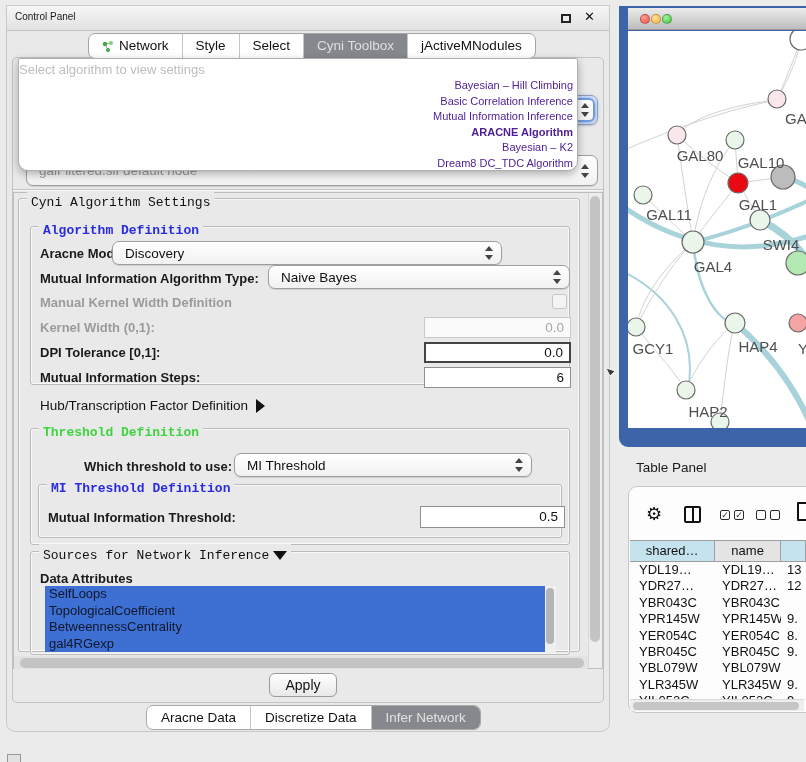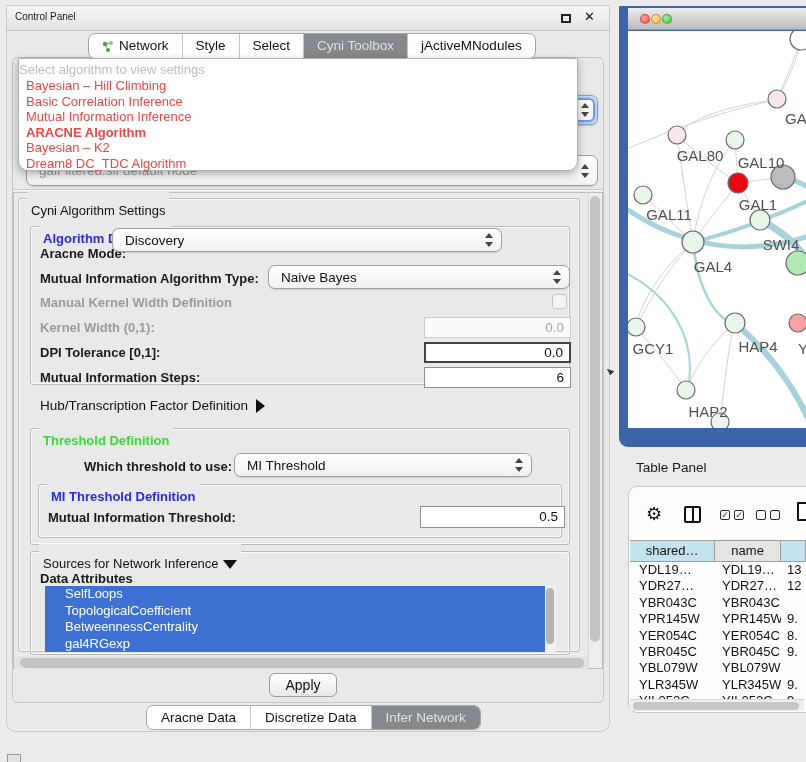--- a/index.html
+++ b/index.html
@@ -28,21 +28,21 @@
   .content-panel { left:12px; top:57px; width:592px; height:646px; border:1px solid #c3c3c3;
     border-radius:5px; background:#e9e9e9; }
 
   
   .popup { left:18px; top:58px; width:560px; height:113px; background:#fff;
     border:1px solid #b0b0b0; border-radius:2px 2px 10px 10px;
     box-shadow:0 3px 8px rgba(0,0,0,.3); z-index:60; }
   .popup-placeholder { position:absolute; left:0; right:0; top:3px; 
     color:#bdbdbd; font-size:13px; }
   .popup-items { position:absolute; left:7px; top:19px; right:4px; }
-  .popup-item { font-size:13px; color:#ef4444; height:15.6px; line-height:15.6px; white-space:nowrap; }
+  .popup-item { font-size:11px; color:#4c1d95; height:15.6px; line-height:15.6px; white-space:nowrap;text-align:right; }
   .popup-item.selected { font-weight:bold; }
 
   
   .combo { background:linear-gradient(#ffffff,#f1f1f1); border:1px solid #9e9e9e; border-radius:7px;
     box-shadow:0 1px 1px rgba(0,0,0,.12); font-size:13.5px; color:#111; }
   .combo .combo-value { position:absolute; left:12px; top:0; bottom:0; display:flex; align-items:center; white-space:nowrap; }
   .spinner { position:absolute; right:6px; top:50%; transform:translateY(-50%); width:12px; height:14px; }
   .spinner:before, .spinner:after { content:""; position:absolute; left:2px; border-left:4px solid transparent; border-right:4px solid transparent; }
   .spinner:before { top:0; border-bottom:5px solid #444; }
   .spinner:after { bottom:0; border-top:5px solid #444; }
@@ -55,22 +55,22 @@
 
   
   .scrollpane { left:13px; top:192px; width:590px; height:477px; border:1px solid #bdbdbd; background:#e9e9e9; }
   .v-scrollbar-track { left:588px; top:193px; width:14px; height:475px; background:#ededed; border-left:1px solid #d8d8d8; }
   .v-thumb { left:590px; top:196px; width:10px; height:446px; background:#c4c4c4; border-radius:6px; }
   .h-scroll-track { left:14px; top:656px; width:574px; height:13px; background:#e3e3e3; }
   .h-thumb { left:20px; top:658px; width:564px; height:10px; background:#c4c4c4; border-radius:5px; }
 
   .fieldset { position:absolute; border:1px solid #bbbbbb; border-radius:3px;
     box-shadow:inset 0 0 0 1px #f8f8f8; }
-  .legend { position:absolute; top:-8px; left:8px; background:#e9e9e9; padding:12px 4px;
-    font-size:13px; color:#111; white-space:nowrap; }
+  .legend { position:absolute; top:-8px; left:8px; background:#e9e9e9; padding:4px 4px;
+    font-size:13px; color:#111; white-space:nowrap;font-family:Liberation Mono, monospace; }
   .legend.blue { color:#2a2ae0; font-weight:bold; }
   .legend.green { color:#3fd43f; font-weight:bold; }
 
   .fs-settings { left:18px; top:198px; width:562px; height:454px; }
   .fs-algdef { left:30px; top:226px; width:540px; height:159px; }
   .fs-threshold { left:30px; top:428px; width:540px; height:117px; }
   .fs-mithreshold { left:38px; top:484px; width:524px; height:54px; }
   .fs-sources { left:30px; top:551px; width:540px; height:104px; }
 
   .lbl { position:absolute; font-size:13px; font-weight:bold; color:#1a1a1a; white-space:nowrap; }
@@ -80,22 +80,22 @@
   .field.disabled { background:#fafafa; border:1px solid #c9c9c9; color:#a8a8a8; }
   .field.focused { border:2px solid #444; line-height:17px; }
   .checkbox { position:absolute; width:15px; height:15px; background:#f4f4f4;
     border:1px solid #c6c6c6; border-radius:3px; }
 
   .hub-row { position:absolute; left:40px; top:398px; font-size:13.5px; color:#111; display:flex; align-items:center; gap:8px; }
   .tri-right { width:0; height:0; border-top:7px solid transparent; border-bottom:7px solid transparent; border-left:9px solid #111; }
   .tri-down { display:inline-block; width:0; height:0; border-left:7px solid transparent; border-right:7px solid transparent; border-top:9px solid #111; vertical-align:-1px; margin-left:4px; }
 
   .attr-list { position:absolute; left:45px; top:586px; width:511px; height:66px; background:#fff; overflow:hidden; }
-  .attr-item { height:16.5px; line-height:16.5px; font-size:13px; color:#ffffff; background:#3e6fd3;
-    padding-left:20px; margin-right:11px; white-space:nowrap; }
+  .attr-item { height:16.5px; line-height:16.5px; font-size:13px; color:#0f172a; background:#3e6fd3;
+    padding-left:4px; margin-right:11px; white-space:nowrap; }
   .list-scrollbar { position:absolute; right:0; top:0; width:11px; height:66px; background:#f0f0f0; }
   .list-thumb { position:absolute; left:1px; top:2px; width:8px; height:56px; background:#b4b4b4; border-radius:4px; }
 
   .apply-btn { left:269px; top:673px; width:68px; height:24px; border:1px solid #9a9a9a; border-radius:6px;
     background:linear-gradient(#ffffff,#e8e8e8); font-size:14px; color:#111; text-align:center; line-height:22px; }
 
   .bottom-tabs { left:146px; top:705px; height:25px; display:flex; border:1px solid #a8a8a8;
     border-radius:7px; overflow:hidden; background:#fff; }
   .btab { padding:0 14px; line-height:23px; font-size:13.5px; color:#111; border-left:1px solid #c6c6c6; white-space:nowrap; }
   .btab:first-child { border-left:none; }
@@ -202,21 +202,21 @@
   <div class="abs scrollpane"></div>
 
   <div class="fieldset fs-settings">
     <span class="legend">Cyni Algorithm Settings</span>
   </div>
 
   <div class="fieldset fs-algdef">
     <span class="legend blue">Algorithm Definition</span>
   </div>
   <span class="lbl" style="left:40px; top:246px;">Aracne Mode:</span>
-  <div class="abs combo" style="left:112px; top:228px; width:390px; height:24px;">
+  <div class="abs combo" style="left:112px; top:241px; width:390px; height:24px;">
     <span class="combo-value">Discovery</span>
     <span class="spinner"></span>
   </div>
   <span class="lbl" style="left:40px; top:271px;">Mutual Information Algorithm Type:</span>
   <div class="abs combo" style="left:268px; top:265px; width:302px; height:24px;">
     <span class="combo-value">Naive Bayes</span>
     <span class="spinner"></span>
   </div>
   <span class="lbl disabled" style="left:40px; top:295px;">Manual Kernel Width Definition</span>
   <span class="checkbox" style="left:552px; top:294px;"></span>

